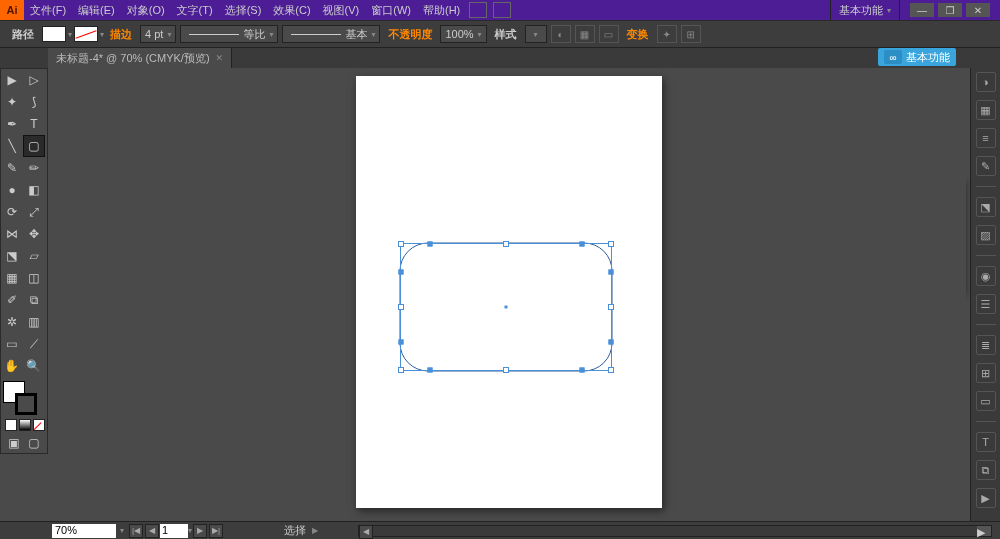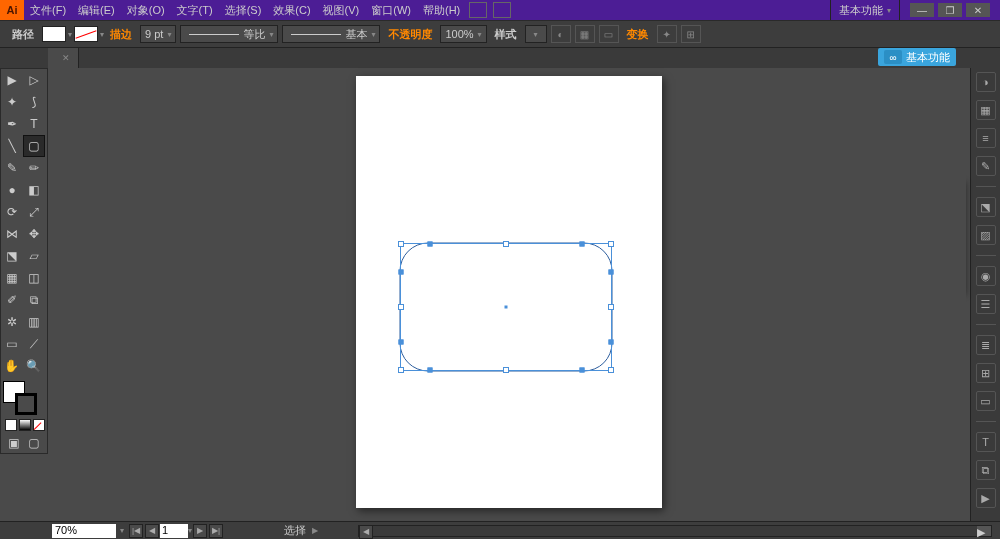--- a/index.html
+++ b/index.html
@@ -112,21 +112,21 @@
   </div>
 </div>
 
 <div class="controlbar">
   <span class="ctrl-label">路径</span>
   <div class="swatch"></div>
   <span style="font-size:8px;color:#888">▾</span>
   <div class="swatch none"></div>
   <span style="font-size:8px;color:#888">▾</span>
   <span class="ctrl-label orange-lbl">描边</span>
-  <div class="dd">9 pt</div>
+  <div class="dd">4 pt</div>
   <div class="dd">
       <div class="line-style"></div>
       <span>等比</span>
     </div>
   <div class="dd">
       <div class="line-style"></div>
       <span>基本</span>
     </div>
   <span class="ctrl-label orange-lbl">不透明度</span>
   <div class="dd">100%</div>
@@ -136,20 +136,21 @@
   <div class="ctrl-icon">▦</div>
   <div class="ctrl-icon">▭</div>
   <span class="ctrl-label orange-lbl">变换</span>
   <div class="ctrl-icon">✦</div>
   <div class="ctrl-icon">⊞</div>
 </div>
 
 <div class="tabbar">
   <div class="tab-marker"></div>
   <div class="doc-tab">
+    <span>未标题-4* @ 70% (CMYK/预览)</span>
     <span class="tab-x">✕</span>
   </div>
   <div class="upload-btn">
     <span class="ico">∞</span>
     <span>基本功能</span>
   </div>
 </div>
 
 <div class="toolbox">
   <div class="tool">▶</div>

